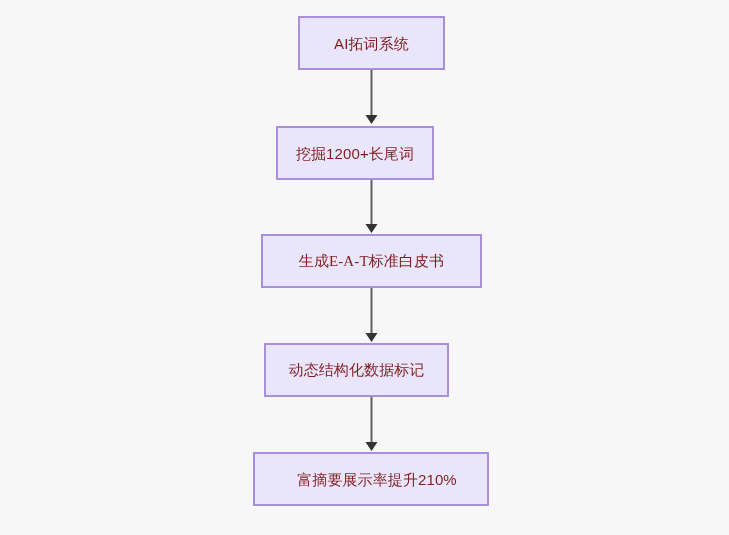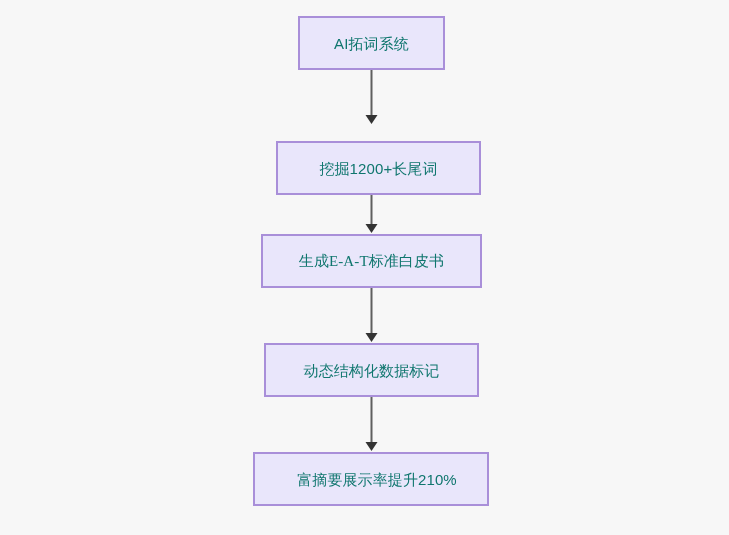--- a/index.html
+++ b/index.html
@@ -29,30 +29,30 @@
     border: 2px solid #a98fd9;
     border-radius: 0;
     display: flex;
     align-items: center;
     justify-content: center;
     z-index: 2;
   }
   .node-label {
     font-size: 15px;
     line-height: 1;
-    color: #0f766e;
+    color: #7f1d1d;
     white-space: nowrap;
     letter-spacing: 0.1px;
   }
 
   
   .node-1 { left: 298px; top: 16px;  width: 147px; }
-  .node-2 { left: 276px; top: 141px; width: 205px; }
+  .node-2 { left: 276px; top: 126px; width: 158px; }
   .node-3 { left: 261px; top: 234px; width: 221px; font-family: Liberation Serif, serif; }
-  .node-4 { left: 264px; top: 343px; width: 215px; }
+  .node-4 { left: 264px; top: 343px; width: 185px; font-family: Liberation Serif, serif; }
   .node-5 { left: 253px; top: 452px; width: 236px; padding-left: 12px; }
 
   
   .edge {
     position: absolute;
     left: 0;
     top: 0;
     width: 729px;
     height: 535px;
     overflow: visible;

